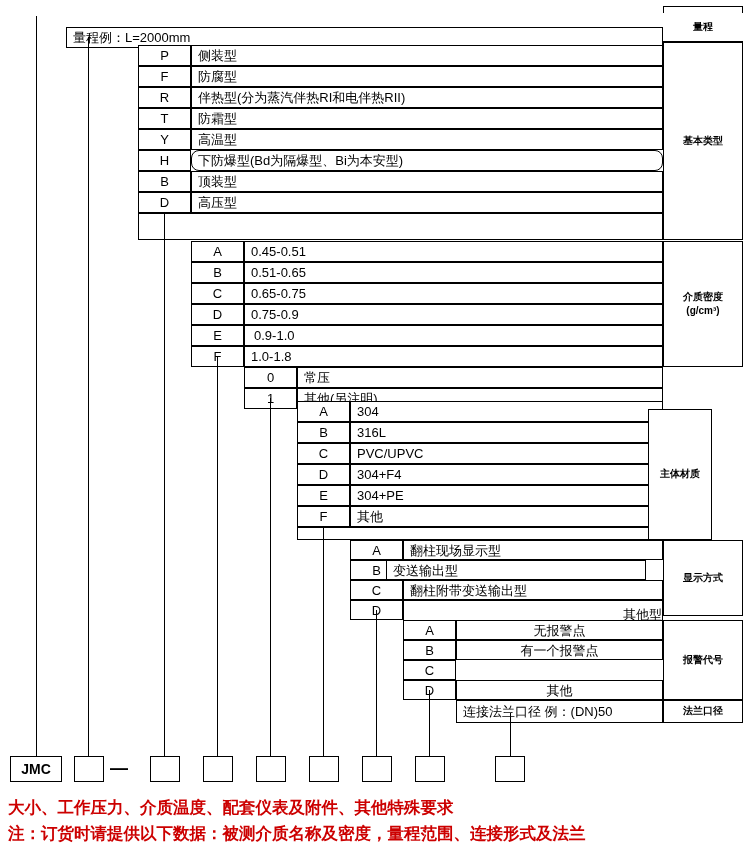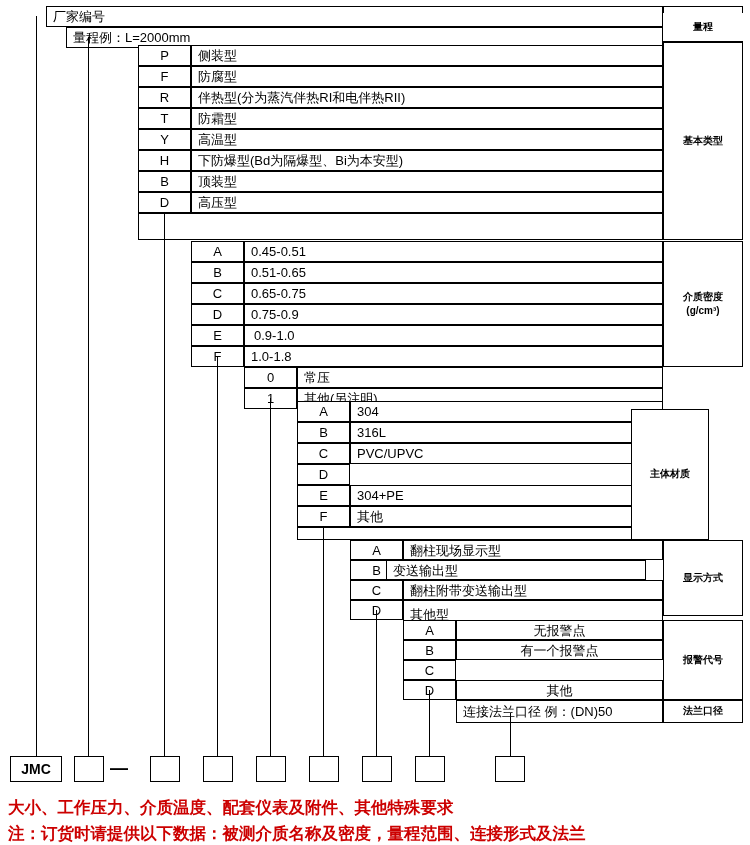--- a/index.html
+++ b/index.html
@@ -63,23 +63,20 @@
     font-size:16.5px;
     line-height:1.55;
     letter-spacing:0px;
   }
 </style>
 </head>
 <body>
 
 <div id="stage">
 
-  <div class="cell" style="left:46px; top:6px; width:617px; height:21px;">
-    <span>厂家编号</span>
-  </div>
   <div class="cell" style="left:663px; top:6px; width:80px; height:36px;"></div>
 
   <div class="cell" style="left:66px; top:27px; width:597px; height:21px;">
     <span>量程例：L=2000mm</span>
   </div>
   <div class="cell center rightlabel" style="left:663px; top:13px; width:80px; height:28px; border:none;">
     <span>量程</span>
   </div>
 
   <div class="cell center code" style="left:138px; top:45px; width:53px; height:21px;">
@@ -113,21 +110,21 @@
   <div class="cell center code" style="left:138px; top:129px; width:53px; height:21px;">
       <span>Y</span>
     </div>
   <div class="cell desc" style="left:191px; top:129px; width:472px; height:21px;">
       <span>高温型</span>
     </div>
 
   <div class="cell center code" style="left:138px; top:150px; width:53px; height:21px;">
       <span>H</span>
     </div>
-  <div class="cell desc" style="left:191px; top:150px; width:472px; height:21px;">
+  <div class="cell desc" style="left:191px; top:150px; width:472px; height:21px;border-radius:8px;">
       <span>下防爆型(Bd为隔爆型、Bi为本安型)</span>
     </div>
 
   <div class="cell center code" style="left:138px; top:171px; width:53px; height:21px;">
       <span>B</span>
     </div>
   <div class="cell desc" style="left:191px; top:171px; width:472px; height:21px;">
       <span>顶装型</span>
     </div>
 
@@ -223,38 +220,41 @@
   <div class="cell center code" style="left:297px; top:443px; width:53px; height:21px;">
       <span>C</span>
     </div>
   <div class="cell desc" style="left:350px; top:443px; width:313px; height:21px;">
       <span>PVC/UPVC</span>
     </div>
 
   <div class="cell center code" style="left:297px; top:464px; width:53px; height:21px;">
       <span>D</span>
     </div>
+  <div class="cell desc" style="left:350px; top:464px; width:313px; height:21px;">
+      <span>304+F4</span>
+    </div>
 
   <div class="cell center code" style="left:297px; top:485px; width:53px; height:21px;">
       <span>E</span>
     </div>
   <div class="cell desc" style="left:350px; top:485px; width:313px; height:21px;">
       <span>304+PE</span>
     </div>
 
   <div class="cell center code" style="left:297px; top:506px; width:53px; height:21px;">
       <span>F</span>
     </div>
   <div class="cell desc" style="left:350px; top:506px; width:313px; height:21px;">
       <span>其他</span>
     </div>
 
   <div class="cell" style="left:297px; top:527px; width:366px; height:13px;"></div>
 
-  <div class="cell center rightlabel" style="left:631px; top:409px; width:78px; height:131px;align-items:center;">
+  <div class="cell center rightlabel" style="left:648px; top:409px; width:64px; height:131px;align-items:center;">
     <span>主体材质</span>
   </div>
 
   <div class="cell center code" style="left:350px; top:540px; width:53px; height:20px;">
       <span>A</span>
     </div>
   <div class="cell desc" style="left:403px; top:540px; width:260px; height:20px;">
       <span>翻柱现场显示型</span>
     </div>
 
@@ -268,21 +268,21 @@
   <div class="cell center code" style="left:350px; top:580px; width:53px; height:20px;">
       <span>C</span>
     </div>
   <div class="cell desc" style="left:403px; top:580px; width:260px; height:20px;">
       <span>翻柱附带变送输出型</span>
     </div>
 
   <div class="cell center code" style="left:350px; top:600px; width:53px; height:20px;">
       <span>D</span>
     </div>
-  <div class="cell desc" style="left:403px; top:600px; width:260px; height:28px;">
+  <div class="cell desc" style="left:403px; top:600px; width:260px; height:28px;justify-content:flex-end;">
       <span>其他型</span>
     </div>
 
   <div class="cell center rightlabel" style="left:663px; top:540px; width:80px; height:76px;">
     <span>显示方式</span>
   </div>
 
   <div class="cell center code" style="left:403px; top:620px; width:53px; height:20px;">
       <span>A</span>
     </div>

